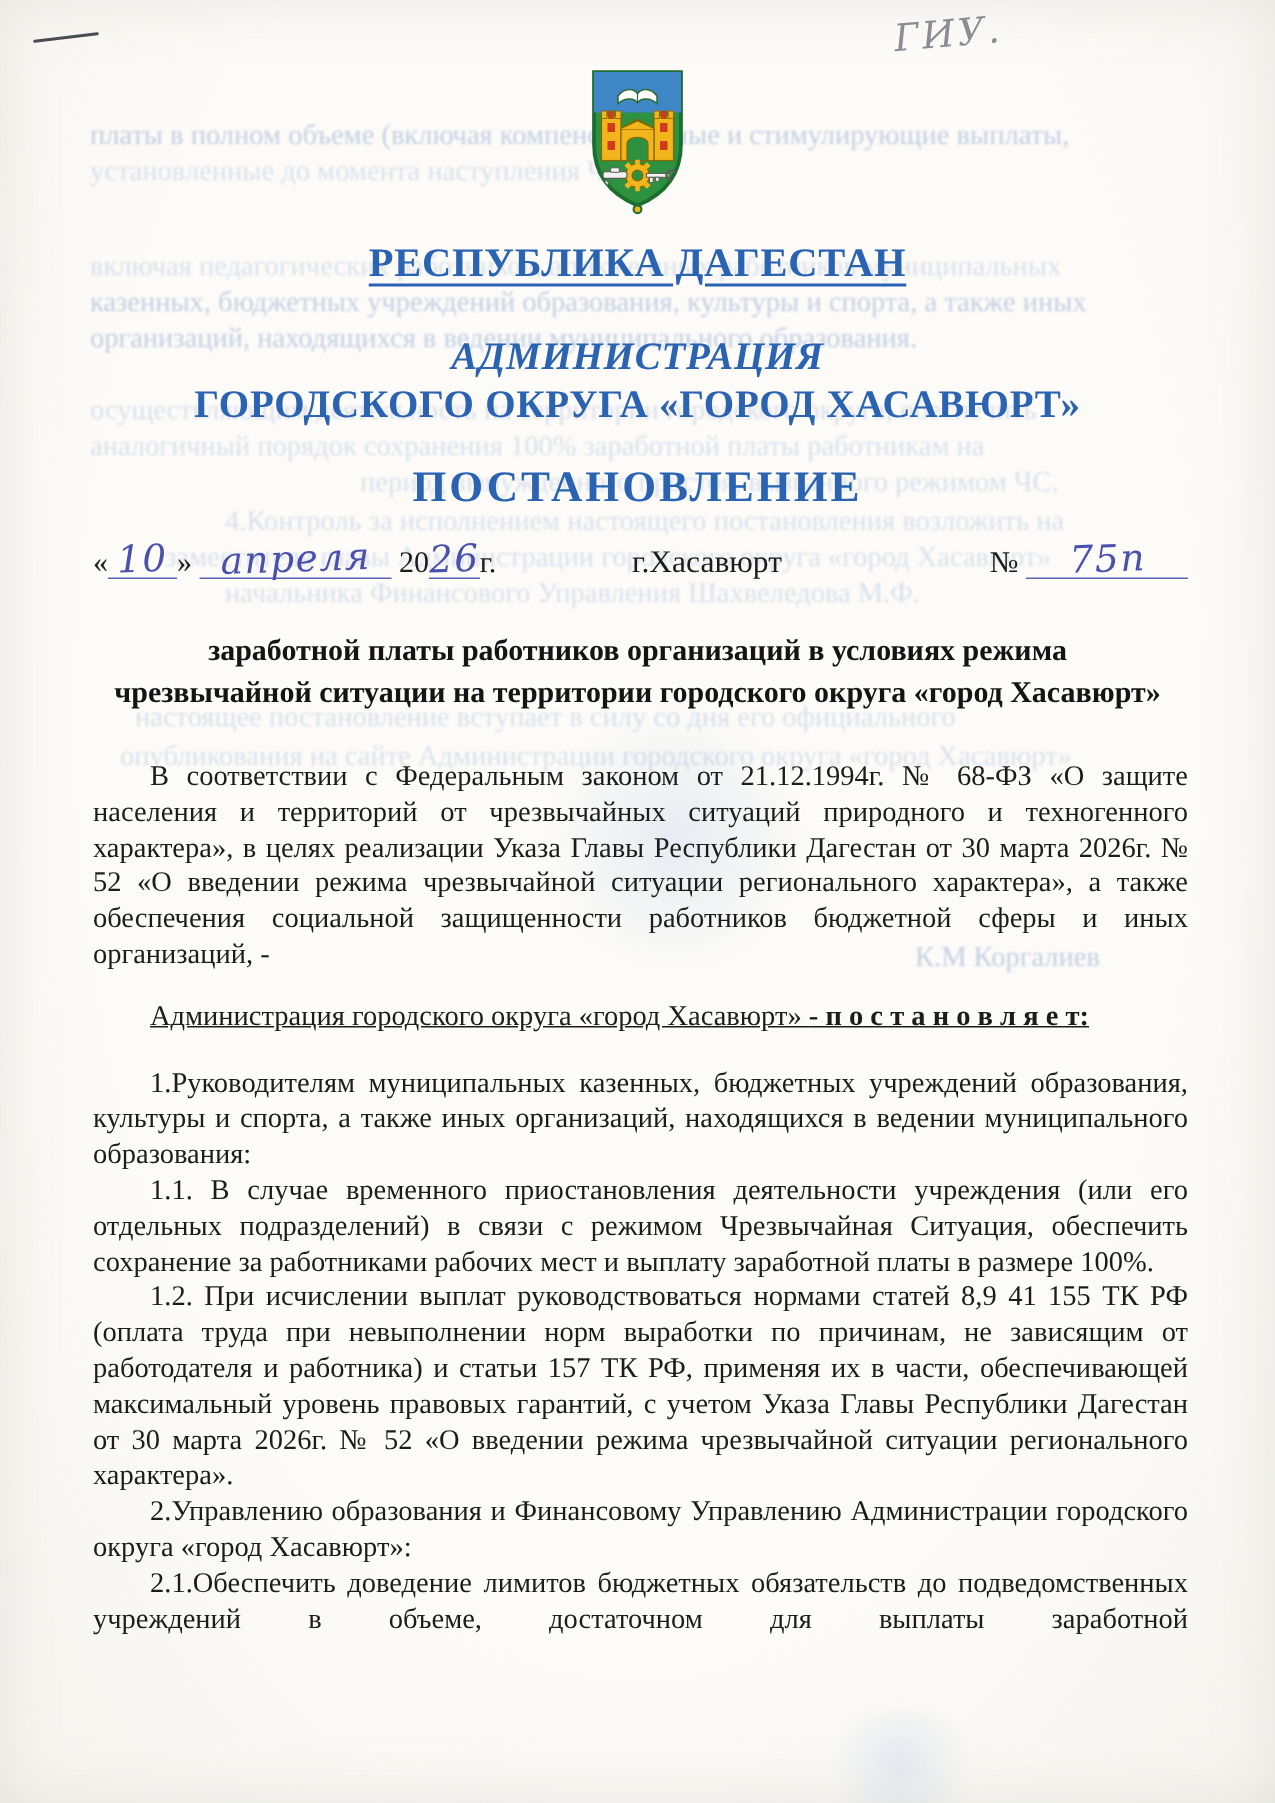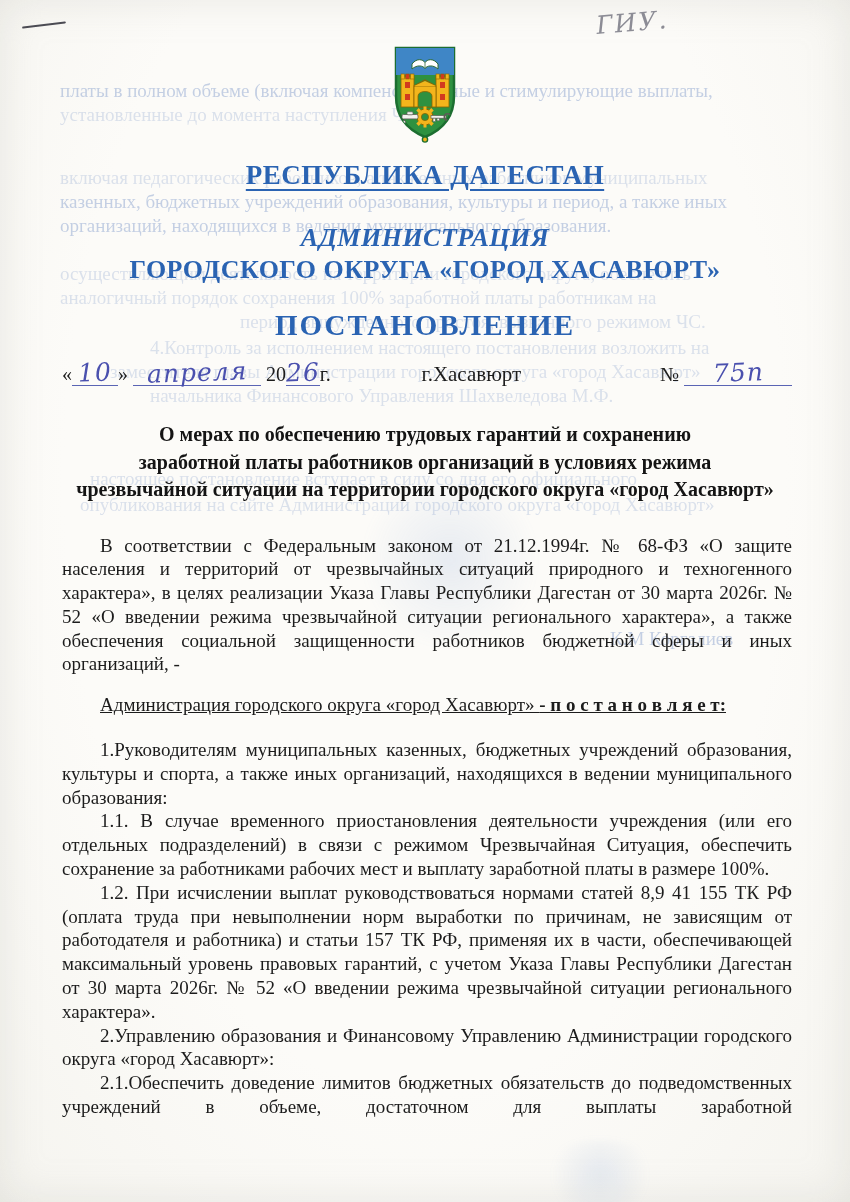--- a/index.html
+++ b/index.html
@@ -90,21 +90,21 @@
 </style>
 </head>
 <body>
 
 <div class="sheet">
 
   <div class="bleed">
     <div class="bleed-line" style="top:80px">платы в полном объеме (включая компенсационные и стимулирующие выплаты,</div>
     <div class="bleed-line soft" style="top:104px;width:430px">установленные до момента наступления ЧС.</div>
     <div class="bleed-line soft" style="top:167px">включая педагогических работников, а также иных работников муниципальных</div>
-    <div class="bleed-line" style="top:191px">казенных, бюджетных учреждений образования, культуры и период, а также иных</div>
+    <div class="bleed-line" style="top:191px">казенных, бюджетных учреждений образования, культуры и спорта, а также иных</div>
     <div class="bleed-line" style="top:215px">организаций, находящихся в ведении муниципального образования.</div>
     <div class="bleed-line soft" style="top:263px">осуществляющим деятельность на территории городского округа, обеспечить</div>
     <div class="bleed-line soft" style="top:287px">аналогичный порядок сохранения 100% заработной платы работникам на</div>
     <div class="bleed-line soft" style="top:311px;left:240px;width:552px">период вынужденного простоя, вызванного режимом ЧС.</div>
     <div class="bleed-line soft" style="top:337px;left:150px;width:642px">4.Контроль за исполнением настоящего постановления возложить на</div>
     <div class="bleed-line soft" style="top:385px;left:150px;width:500px">начальника Финансового Управления Шахвеледова М.Ф.</div>
     <div class="bleed-line soft" style="top:361px;left:110px;width:600px">заместителя главы Администрации городского округа «город Хасавюрт»</div>
     <div class="bleed-line soft" style="top:468px;left:90px">настоящее постановление вступает в силу со дня его официального</div>
     <div class="bleed-line soft" style="top:494px;left:80px">опубликования на сайте Администрации городского округа «город Хасавюрт»</div>
     <div class="bleed-line" style="top:628px;left:610px;width:180px">К.М Коргалиев</div>
@@ -197,21 +197,20 @@
         <span>20</span><span class="blank blank-year"><span class="ink">26</span></span><span>г.</span>
       </div>
       <div class="meta-city">г.Хасавюрт</div>
       <div class="meta-right">
         <span>№</span>
         <span class="blank blank-num"><span class="ink">75п</span></span>
       </div>
     </div>
 
     <div class="doc-title">
-      <div>О мерах по обеспечению трудовых гарантий и сохранению</div>
       <div>заработной платы работников организаций в условиях режима</div>
       <div>чрезвычайной ситуации на территории городского округа «город Хасавюрт»</div>
     </div>
 
     <div class="body-text">
       <p>В соответствии с Федеральным законом от 21.12.1994г. № 68-ФЗ «О защите населения и территорий от чрезвычайных ситуаций природного и техногенного характера», в целях реализации Указа Главы Республики Дагестан от 30 марта 2026г. № 52 «О введении режима чрезвычайной ситуации регионального характера», а также обеспечения социальной защищенности работников бюджетной сферы и иных организаций, -</p>
       <p class="p-resolve"><span>Администрация городского округа «город Хасавюрт» </span><span class="bold-spaced">- п о с т а н о в л я е т:</span></p>
       <p class="p-first-item">1.Руководителям муниципальных казенных, бюджетных учреждений образования, культуры и спорта, а также иных организаций, находящихся в ведении муниципального образования:</p>
       <p>1.1. В случае временного приостановления деятельности учреждения (или его отдельных подразделений) в связи с режимом Чрезвычайная Ситуация, обеспечить сохранение за работниками рабочих мест и выплату заработной платы в размере 100%.</p>
       <p>1.2. При исчислении выплат руководствоваться нормами статей 8,9 41  155 ТК РФ (оплата труда при невыполнении норм выработки по причинам, не зависящим от работодателя и работника) и статьи 157 ТК РФ, применяя их в части, обеспечивающей максимальный уровень правовых гарантий, с учетом Указа Главы Республики Дагестан от 30 марта 2026г. № 52 «О введении режима чрезвычайной ситуации регионального характера».</p>

